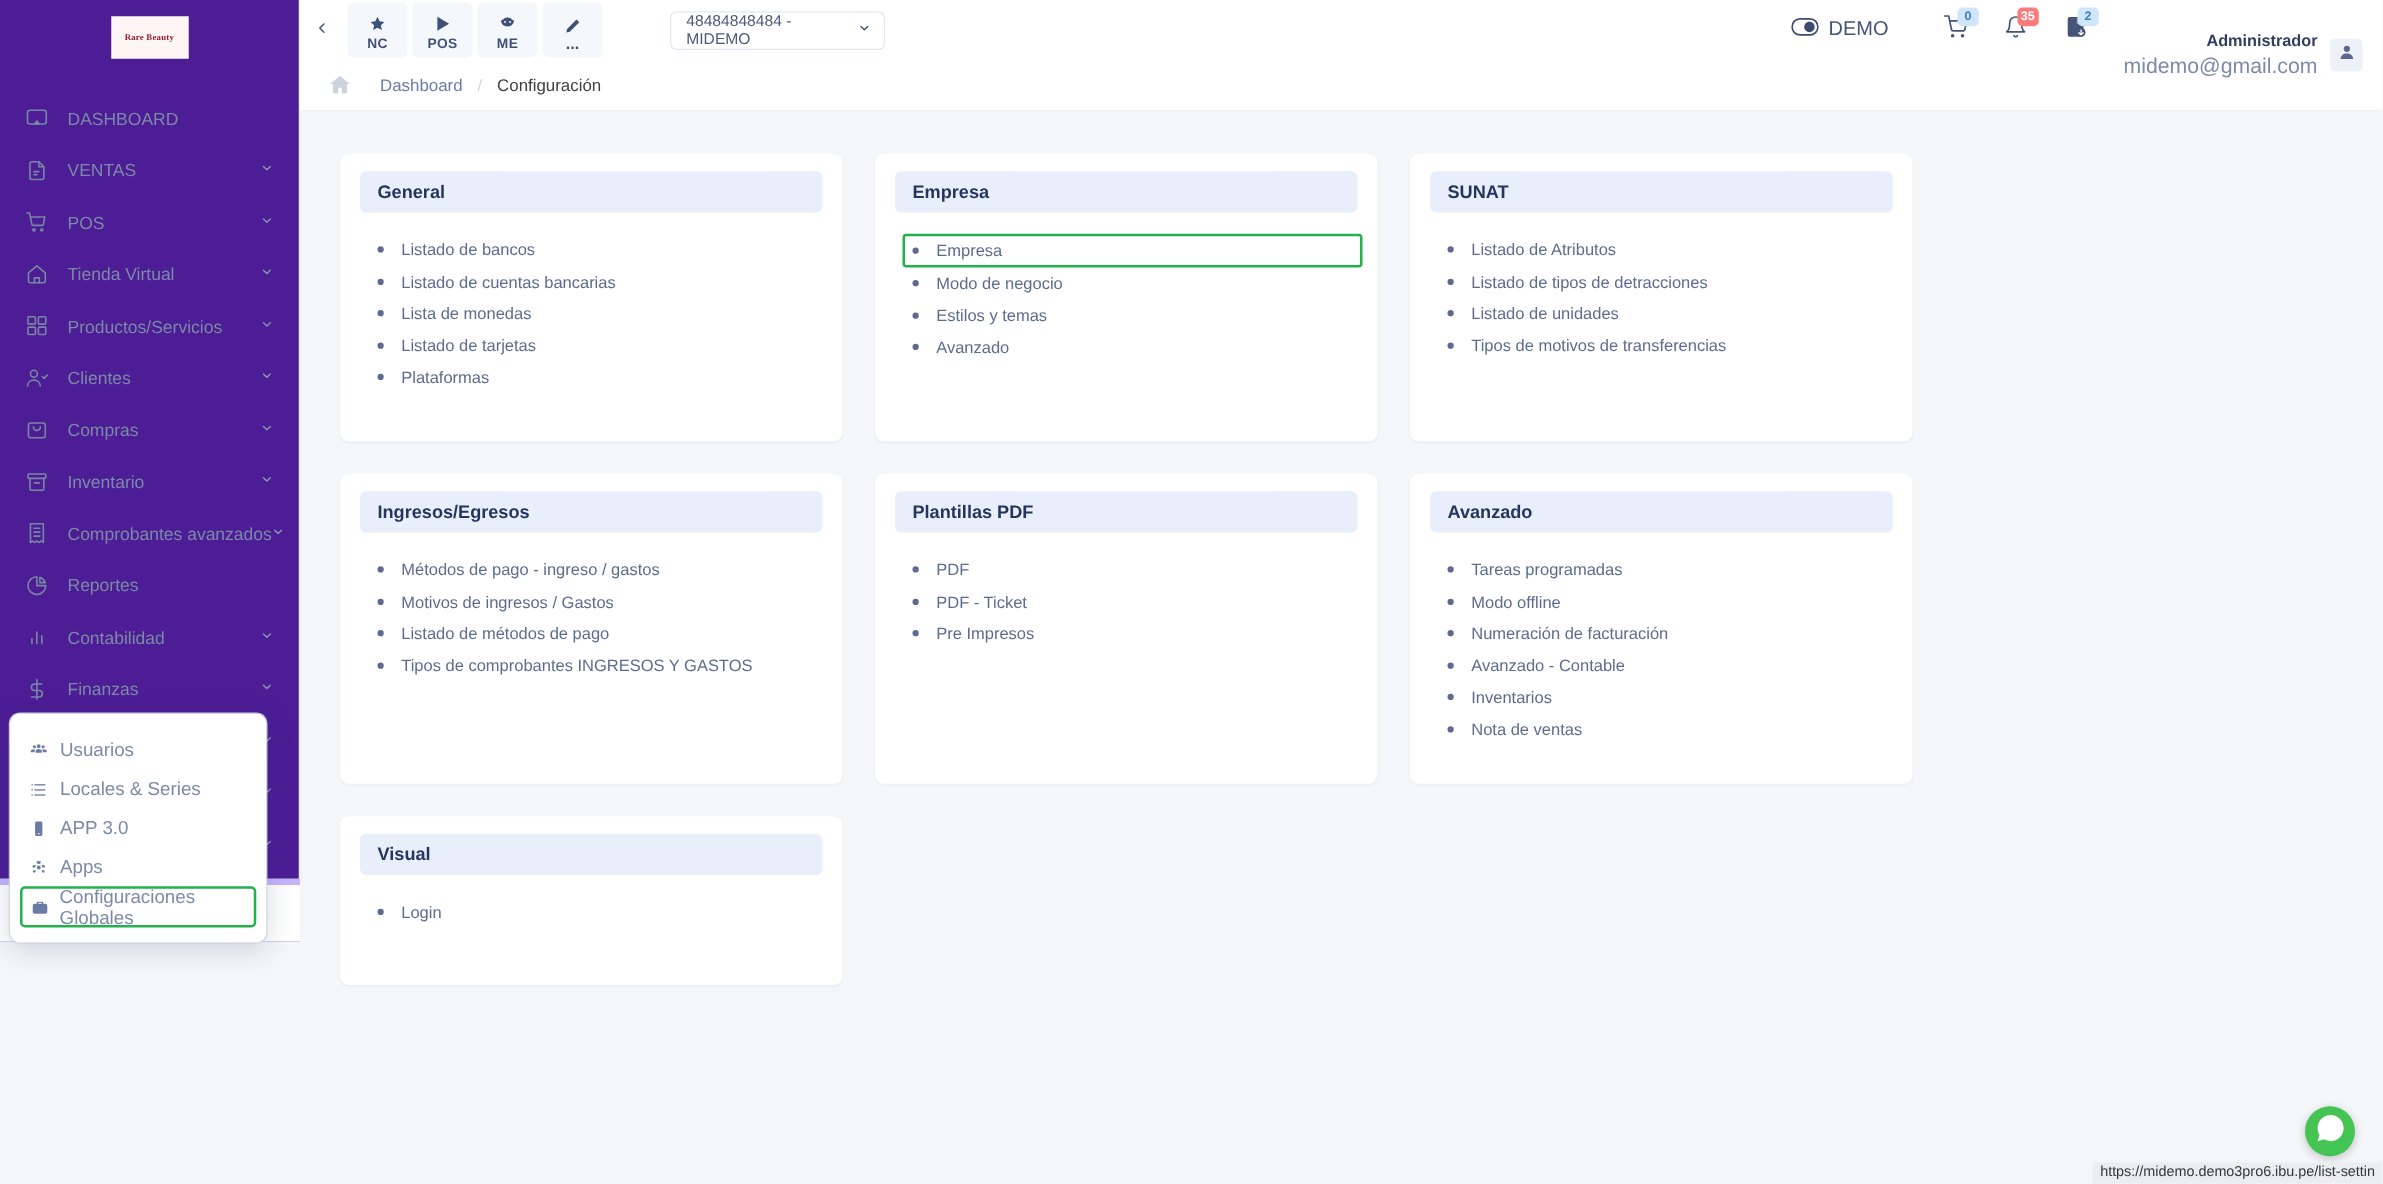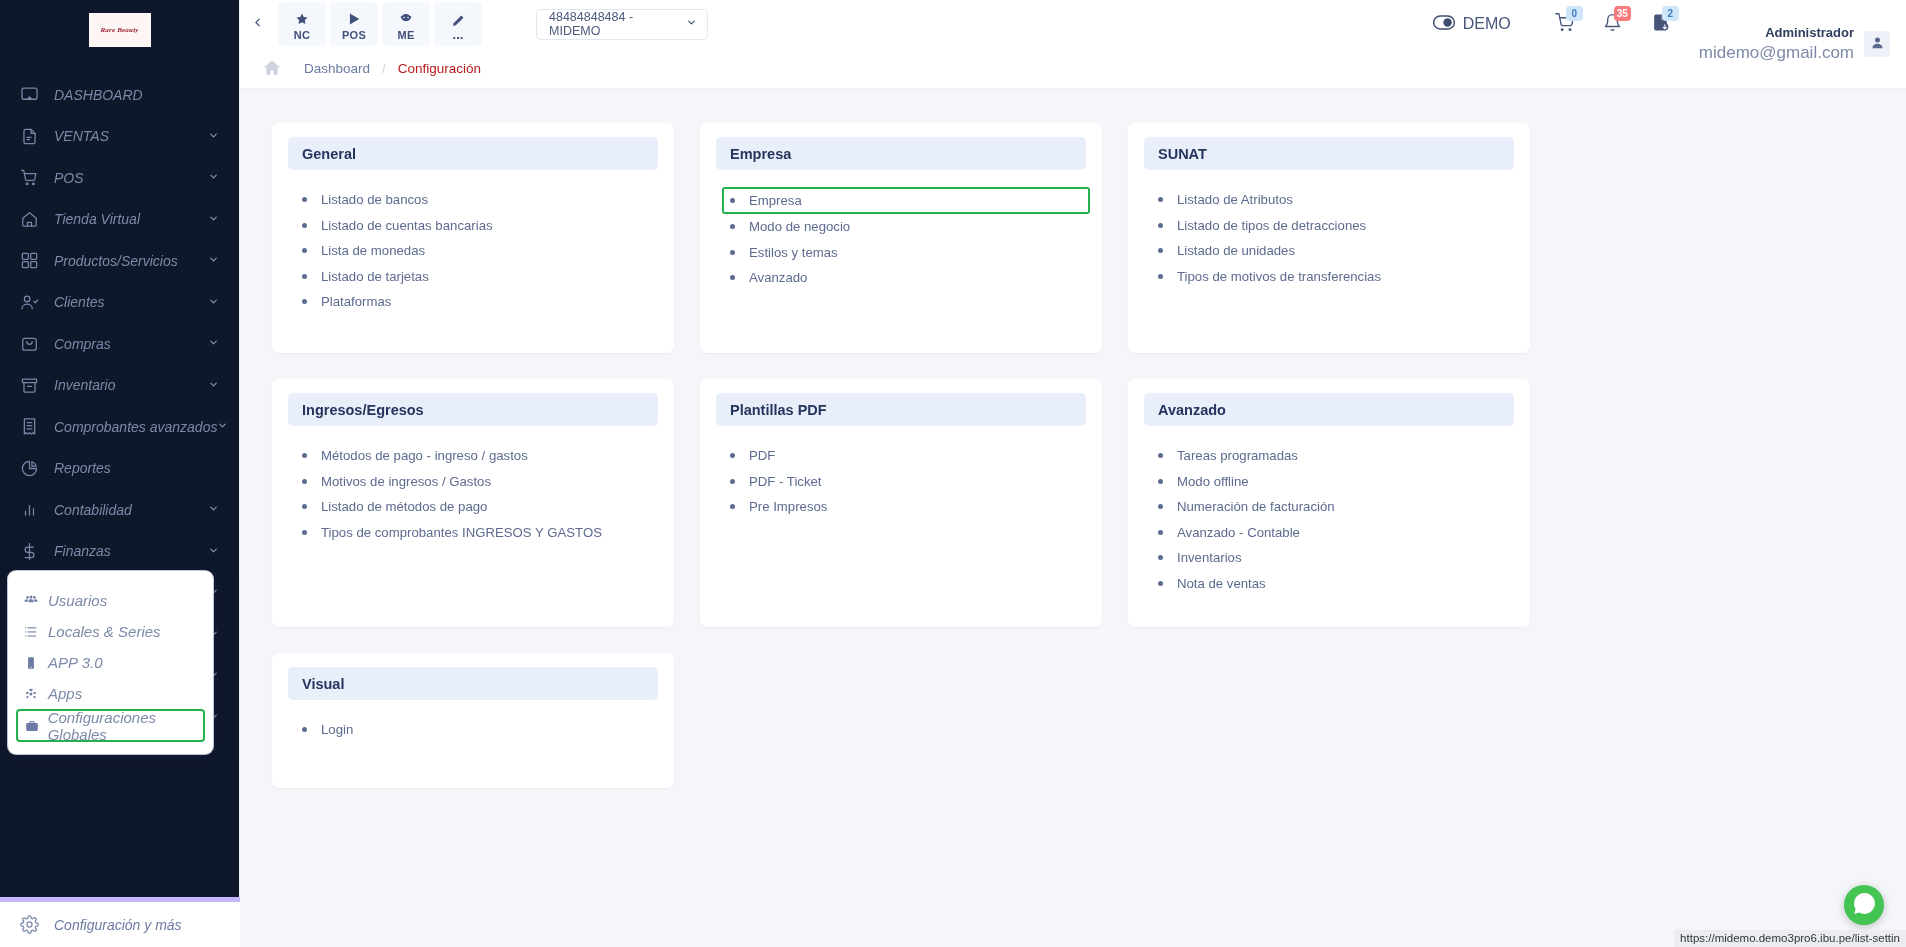--- a/index.html
+++ b/index.html
@@ -8,25 +8,24 @@
     width: 1906px; height: 947px;
     font-family: "Liberation Sans", sans-serif;
     background: #f4f6f9;
     overflow: hidden;
   }
   body { position: relative; }
 
   
   #sidebar {
     position: absolute; left: 0; top: 0;
-    width: 240px; height: 947px;
-    background: #0f172a;
+    width: 240px; height: 753px;
+    background: #4c1d95;
     border-right: 1px solid #eceef3;
     z-index: 30;
-    font-style: italic;
   }
   #brand {
     height: 60px; display: flex; align-items: center; justify-content: center;
   }
   #brand .logo-box {
     width: 62px; height: 34px; background: #fdf6f4;
     display: flex; align-items: center; justify-content: center;
     color: #9b1b30; font-size: 7px; font-weight: bold; letter-spacing: .2px;
     font-family: "Liberation Serif", serif;
   }
@@ -146,21 +145,21 @@
   
   #breadcrumb {
     position: absolute; left: 240px; top: 48px; right: 0; height: 41px;
     background: #fff; display: flex; align-items: center; padding-left: 22px;
     border-bottom: 1px solid #edf0f5; z-index: 15;
   }
   #bc-home { color: #ccd3de; margin-right: 22px; display: flex; }
   #bc-home svg { width: 20px; height: 20px; fill: currentColor; }
   .bc-link { font-size: 13.5px; color: #6b7ba3; cursor: pointer; }
   .bc-sep { color: #cdd4e0; margin: 0 12px; font-size: 13px; }
-  .bc-cur { font-size: 13.5px; color: #b91c1c; }
+  .bc-cur { font-size: 13.5px; color: #404040; }
 
   
   #main {
     position: absolute; left: 240px; top: 89px; right: 0; bottom: 0;
     background: #f4f6f9; overflow: hidden; padding: 34px 32px 0 32px;
   }
   .card-row { display: flex; gap: 26px; margin-bottom: 26px; }
   .card {
     background: #fff; border-radius: 7px; width: 402px;
     box-shadow: 0 1px 2px rgba(40,55,90,.05);

